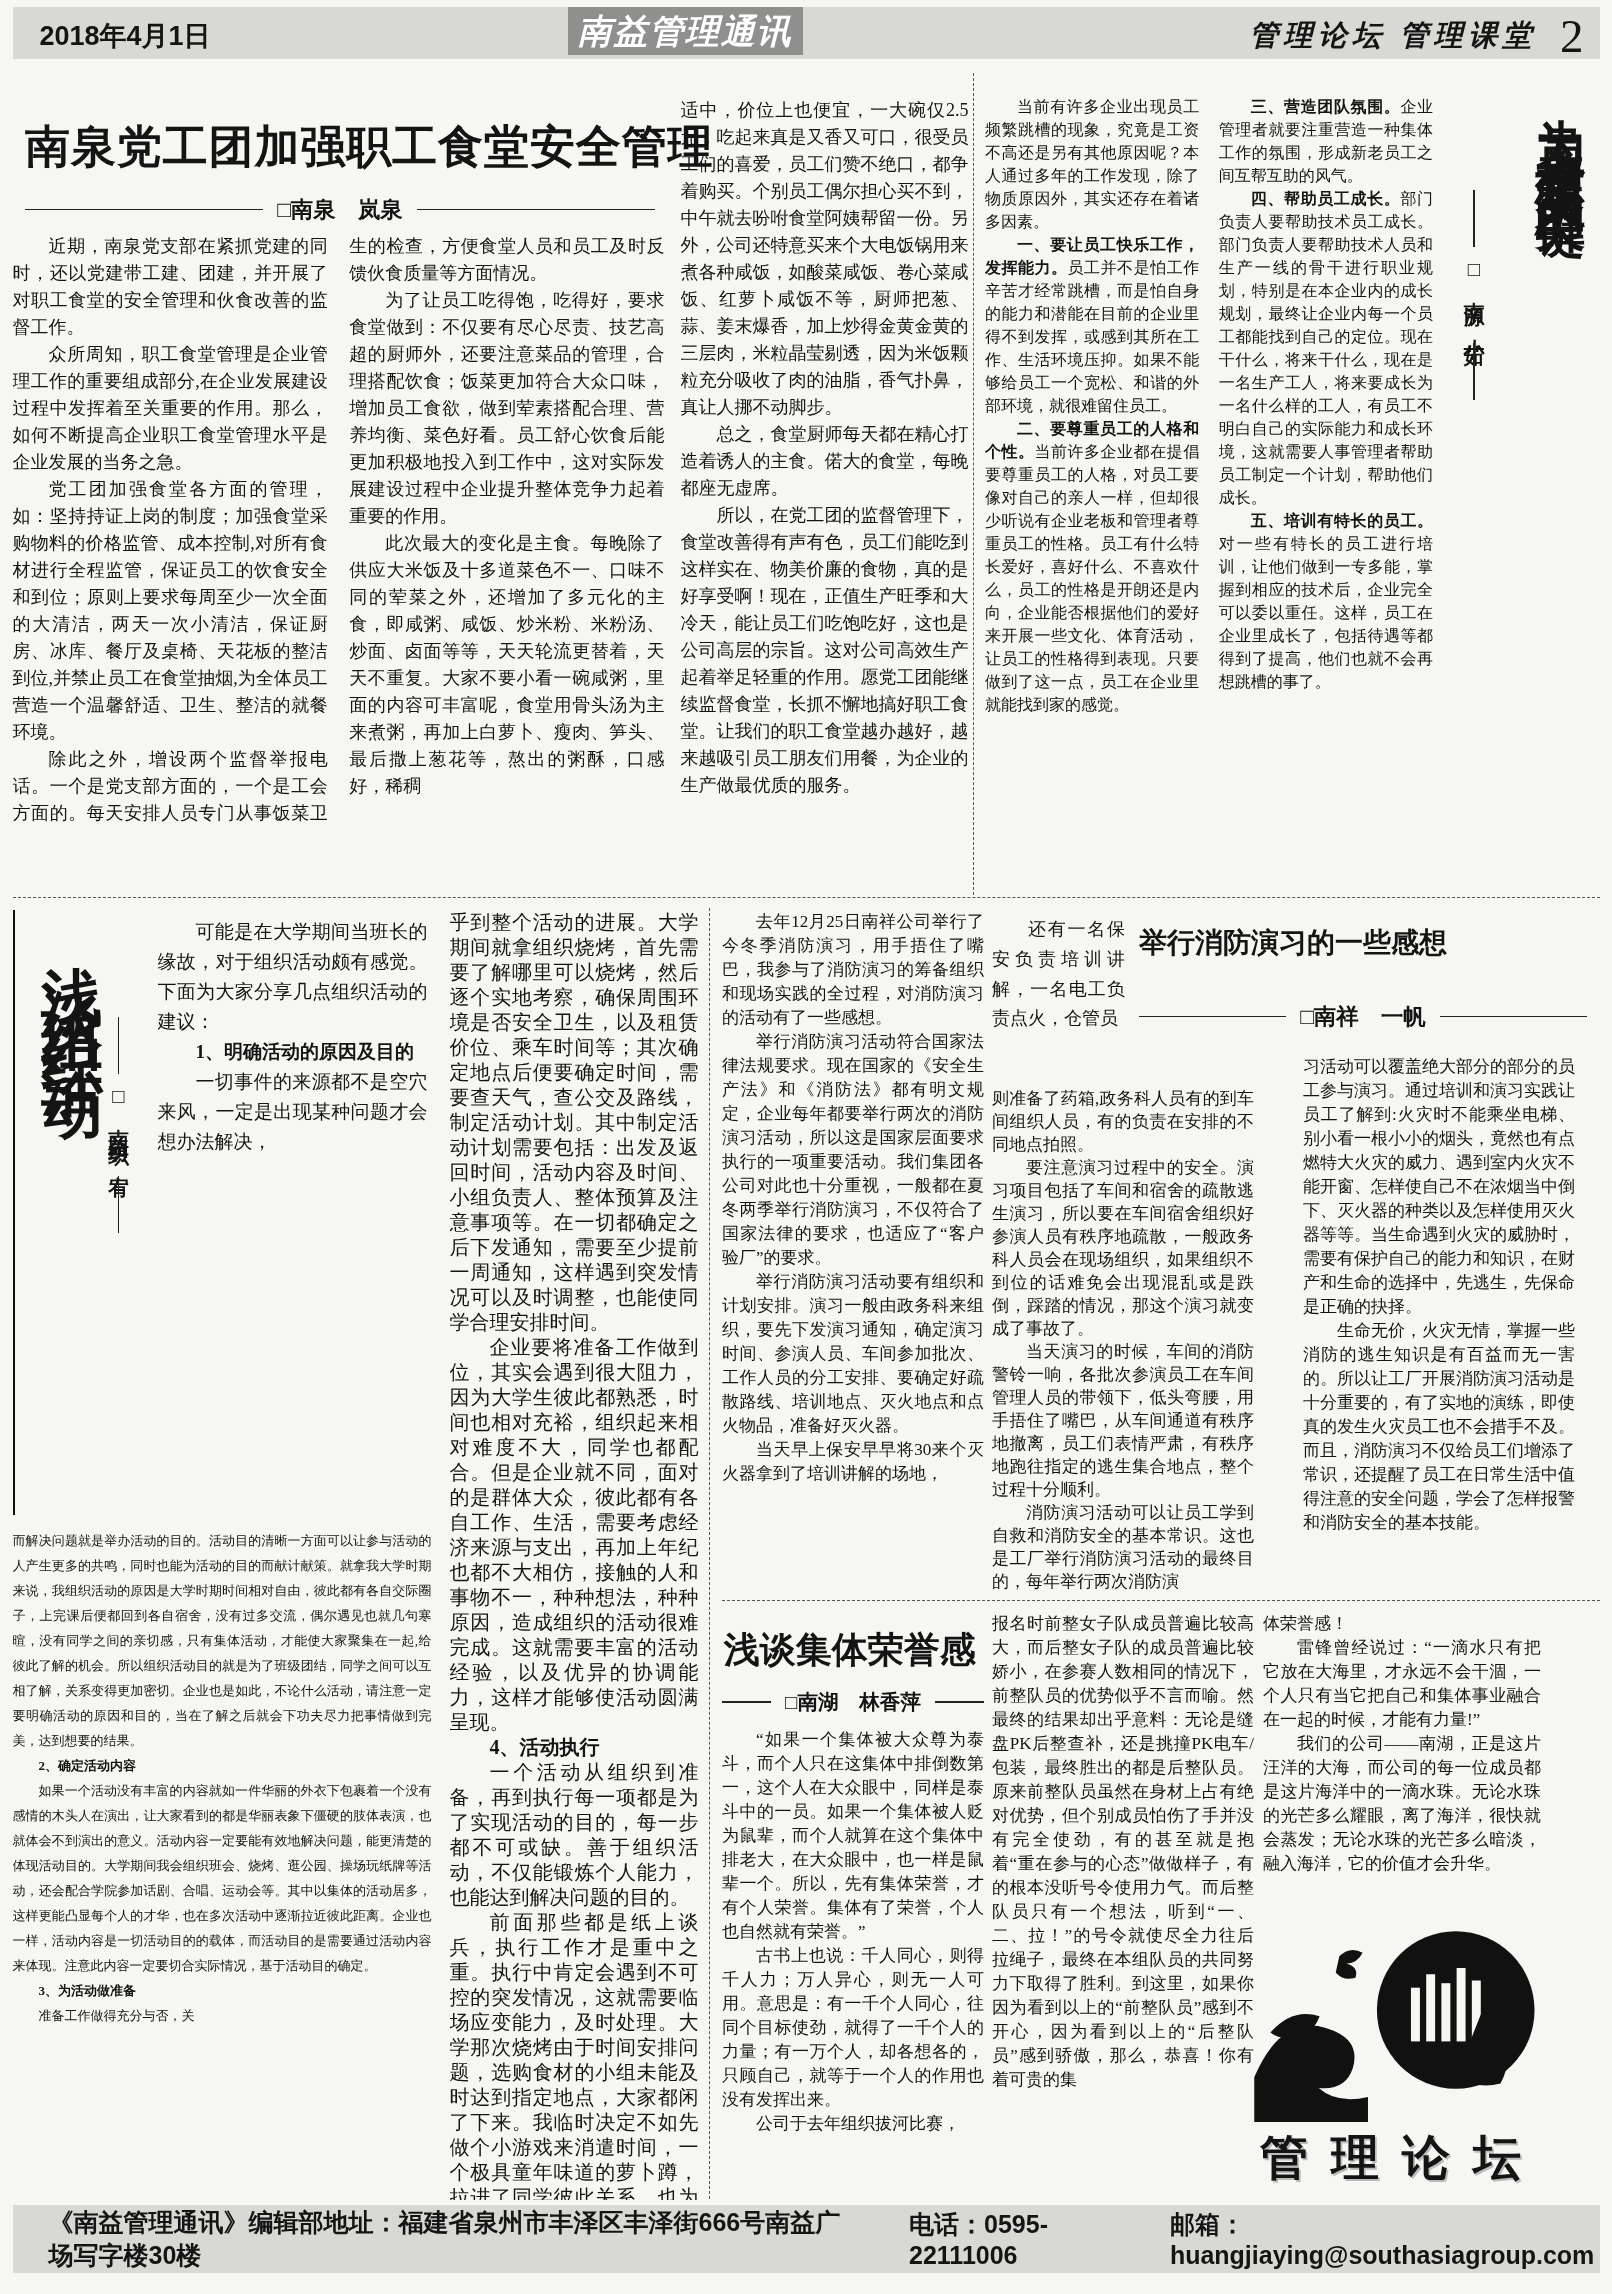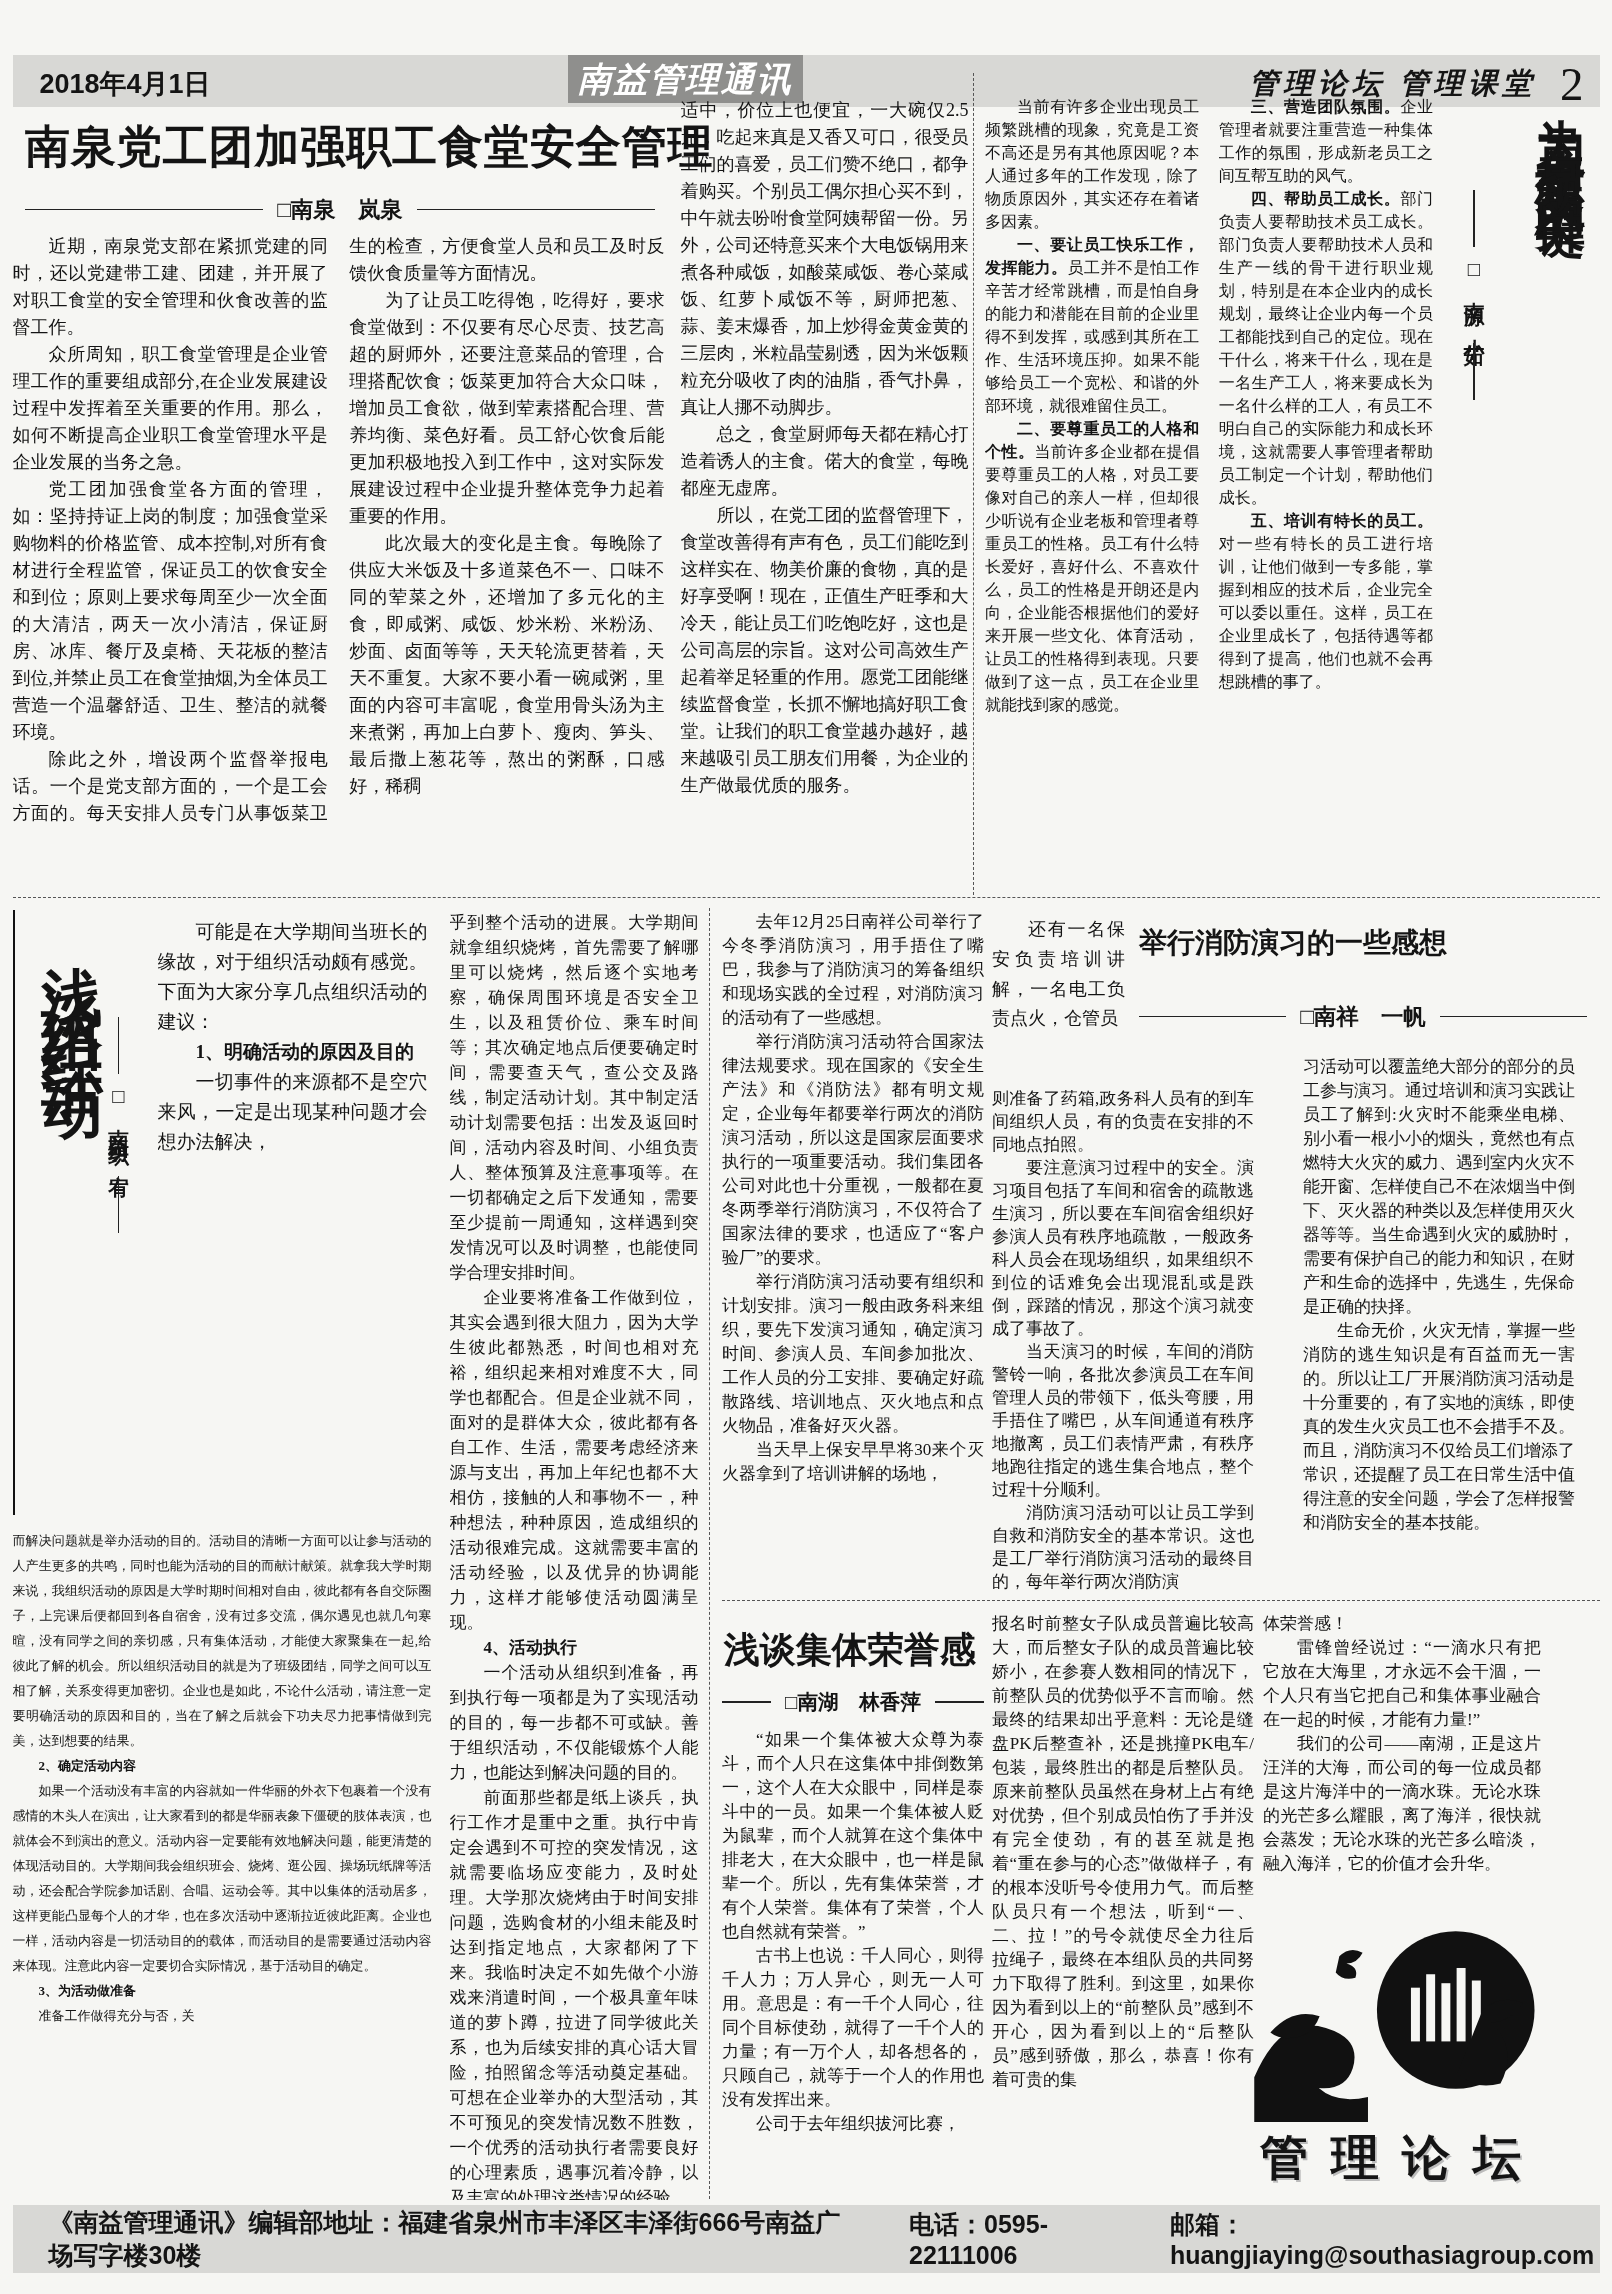--- a/index.html
+++ b/index.html
@@ -1,19 +1,19 @@
 <!DOCTYPE html>
 <html style="font-size:14.3px"><head>
 <meta charset="utf-8">
 <style>
   html,body{margin:0;padding:0;background:#e9e9e6;}
   .page{position:relative;width:1612px;height:2294px;background:#f6f6f3;
         font-family:"Liberation Serif","DejaVu Serif",serif;color:#141414;overflow:hidden;}
   
-  .hdr{position:absolute;left:12.5px;top:7.2px;width:1587px;height:52px;background:#d8d8d5;margin-top:48px;}
+  .hdr{position:absolute;left:12.5px;top:7.2px;width:1587px;height:52px;background:#d8d8d5;}
   .hdr-date{position:absolute;left:27px;top:10.7px;font-family:"Liberation Sans","DejaVu Sans",sans-serif;
             font-weight:bold;font-size:27px;}
   .masthead{position:absolute;left:555px;top:0;width:235px;height:48px;background:#8f8f8d;
             display:flex;align-items:flex-end;justify-content:center;}
   .masthead span{color:#fff;font-weight:900;font-size:34px;font-style:italic;letter-spacing:1.8px;}
   .hdr-right{position:absolute;right:16px;top:5.4px;display:flex;align-items:center;gap:23px;}
   .hdr-section{font-weight:900;font-size:29px;font-style:italic;letter-spacing:5.4px;}
   .hdr-pagenum{font-size:47px;font-weight:400;line-height:1;}
   
   .col{text-align:justify;overflow:hidden;}
@@ -43,21 +43,21 @@
   .vbyline span{font-size:20.6px;font-weight:700;letter-spacing:5.4px;}
   .a2-vby{left:16px;top:115px;}
   .hdash1{position:absolute;left:12.5px;top:897px;width:1587px;border-top:1.8px dashed #555;}
   
   .a3{position:absolute;left:12.5px;top:910px;width:686px;height:1290px;}
   .a3-ttlblock{position:absolute;left:0;top:0;width:136px;height:605px;border-left:2.7px solid #111;}
   .a3-vtitle{position:absolute;left:16px;top:7.2px;font-size:61px;font-weight:900;letter-spacing:23px;}
   .a3-vby{left:90px;top:107px;}
   .a3-intro{position:absolute;left:145px;top:7.2px;width:270px;height:598px;font-size:19px;line-height:30px;}
   .a3-lower{position:absolute;left:0;top:618px;width:419px;height:672px;font-size:13px;line-height:25px;}
-  .a3-colC{position:absolute;left:437px;top:0;width:249px;height:1290px;font-size:17px;line-height:25px;}
+  .a3-colC{position:absolute;left:437px;top:0;width:249px;height:1290px;font-size:20px;line-height:25px;}
   .vdash2{position:absolute;left:709px;top:908px;height:1291px;border-left:1.8px dashed #555;}
   
   .a4{position:absolute;left:722px;top:910px;width:878px;height:684px;}
   .a4-colD{position:absolute;left:0;top:0;width:262px;height:684px;font-size:17px;line-height:24px;}
   .a4-introcol{position:absolute;left:270px;top:5.4px;width:133px;height:296px;font-size:18px;line-height:29.6px;}
   .a4-title{position:absolute;left:417px;top:14.3px;width:459px;font-size:28px;font-weight:900;white-space:nowrap;}
   .a4-byline{position:absolute;left:417px;top:91px;width:448px;}
   .a4-colE{position:absolute;left:270px;top:177px;width:262px;height:507px;font-size:17px;line-height:23px;}
   .a4-colF{position:absolute;left:541px;top:145px;width:272px;height:539px;font-size:17px;line-height:24px;margin-left:40px;}
   .hdash2{position:absolute;left:722px;top:1600px;width:878px;border-top:1.8px dashed #555;}

